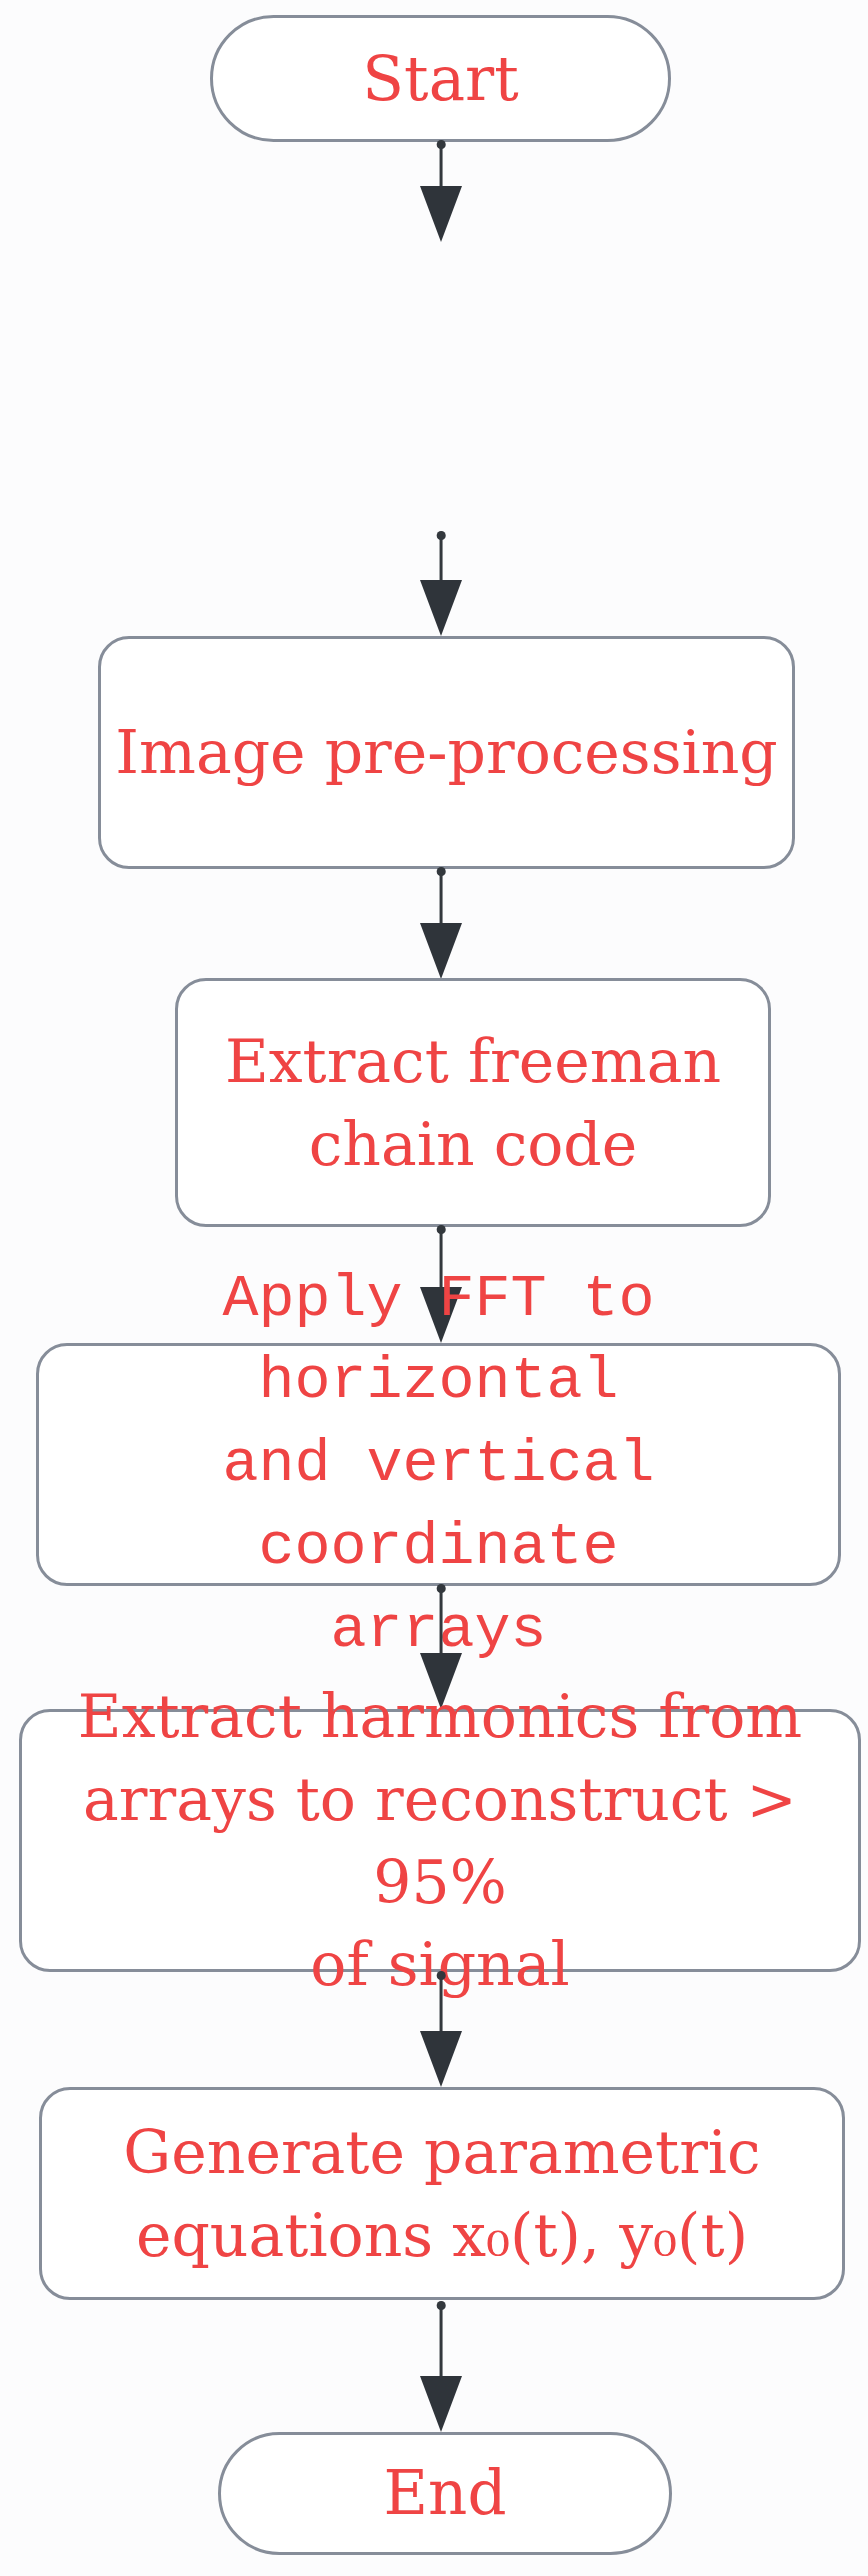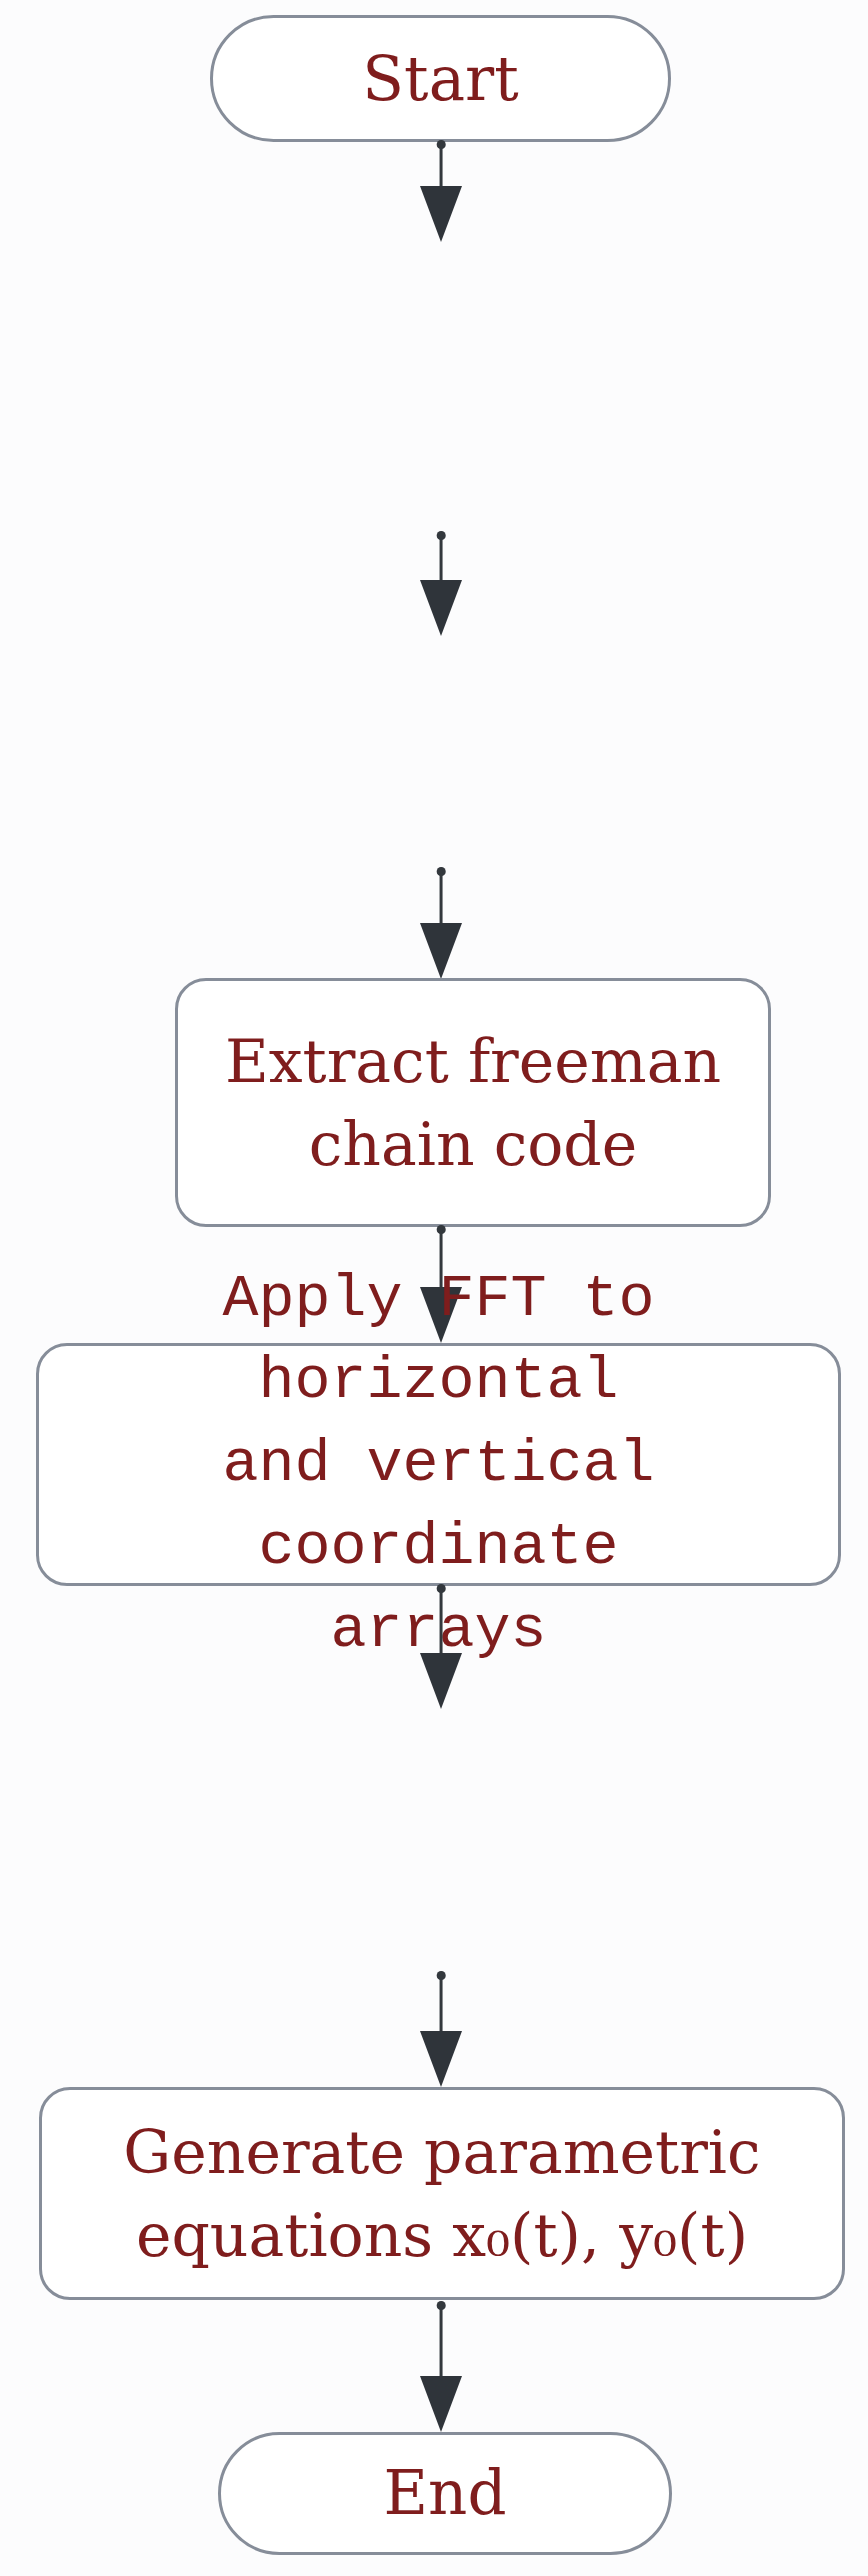--- a/index.html
+++ b/index.html
@@ -1,21 +1,21 @@
 <!DOCTYPE html>
 <html><head>
 <meta charset="utf-8">
 <style>
   html,body{margin:0;padding:0;background:#fcfcfd;}
   .canvas{
     position:relative;
     width:869px;height:2576px;
     background:#fcfcfd;
     font-family:"DejaVu Serif","Liberation Serif",serif;
-    color:#7f1d1d;
+    color:#ef4444;
     overflow:hidden;
   }
   .node{
     position:absolute;
     box-sizing:border-box;
     display:flex;
     align-items:center;
     justify-content:center;
     text-align:center;
     background:#ffffff;
@@ -97,20 +97,23 @@
     <span class="head"></span>
   </div>
 
 
   <div class="arrow a2">
     <span class="dot"></span>
     <span class="stem"></span>
     <span class="head"></span>
   </div>
 
+  <div class="node n3">
+    <span class="label">Image pre-processing</span>
+  </div>
 
   <div class="arrow a3">
     <span class="dot"></span>
     <span class="stem"></span>
     <span class="head"></span>
   </div>
 
   <div class="node n4">
     <span class="label">Extract freeman
 chain code</span>
@@ -127,20 +130,25 @@
 and vertical coordinate
 arrays</span>
   </div>
 
   <div class="arrow a5">
     <span class="dot"></span>
     <span class="stem"></span>
     <span class="head"></span>
   </div>
 
+  <div class="node n6">
+    <span class="label">Extract harmonics from
+arrays to reconstruct &gt; 95%
+of signal</span>
+  </div>
 
   <div class="arrow a6">
     <span class="dot"></span>
     <span class="stem"></span>
     <span class="head"></span>
   </div>
 
   <div class="node n7">
     <span class="label">Generate parametric
 equations x₀(t), y₀(t)</span>

